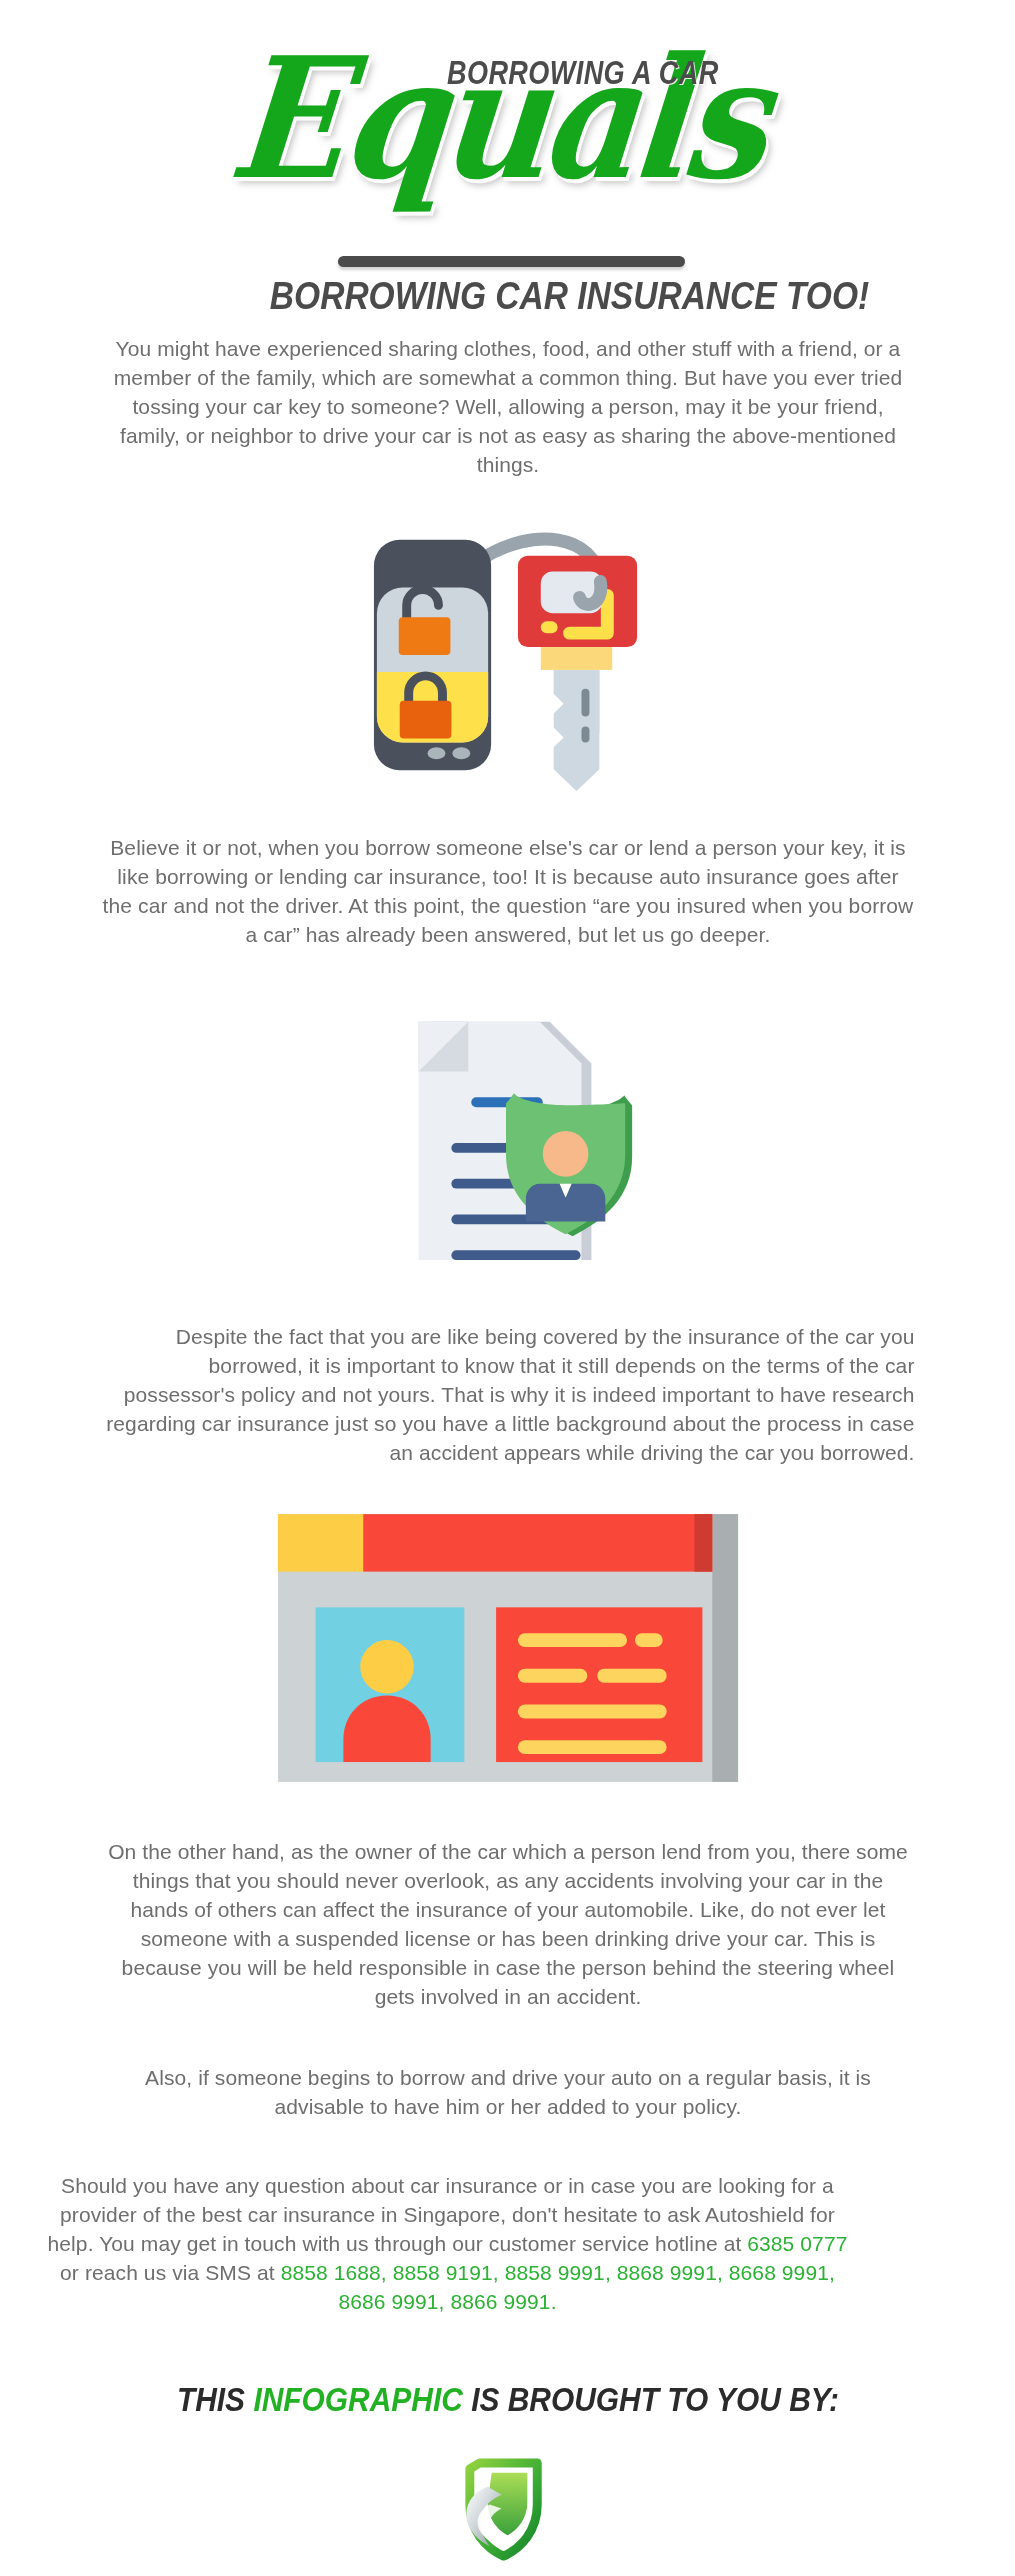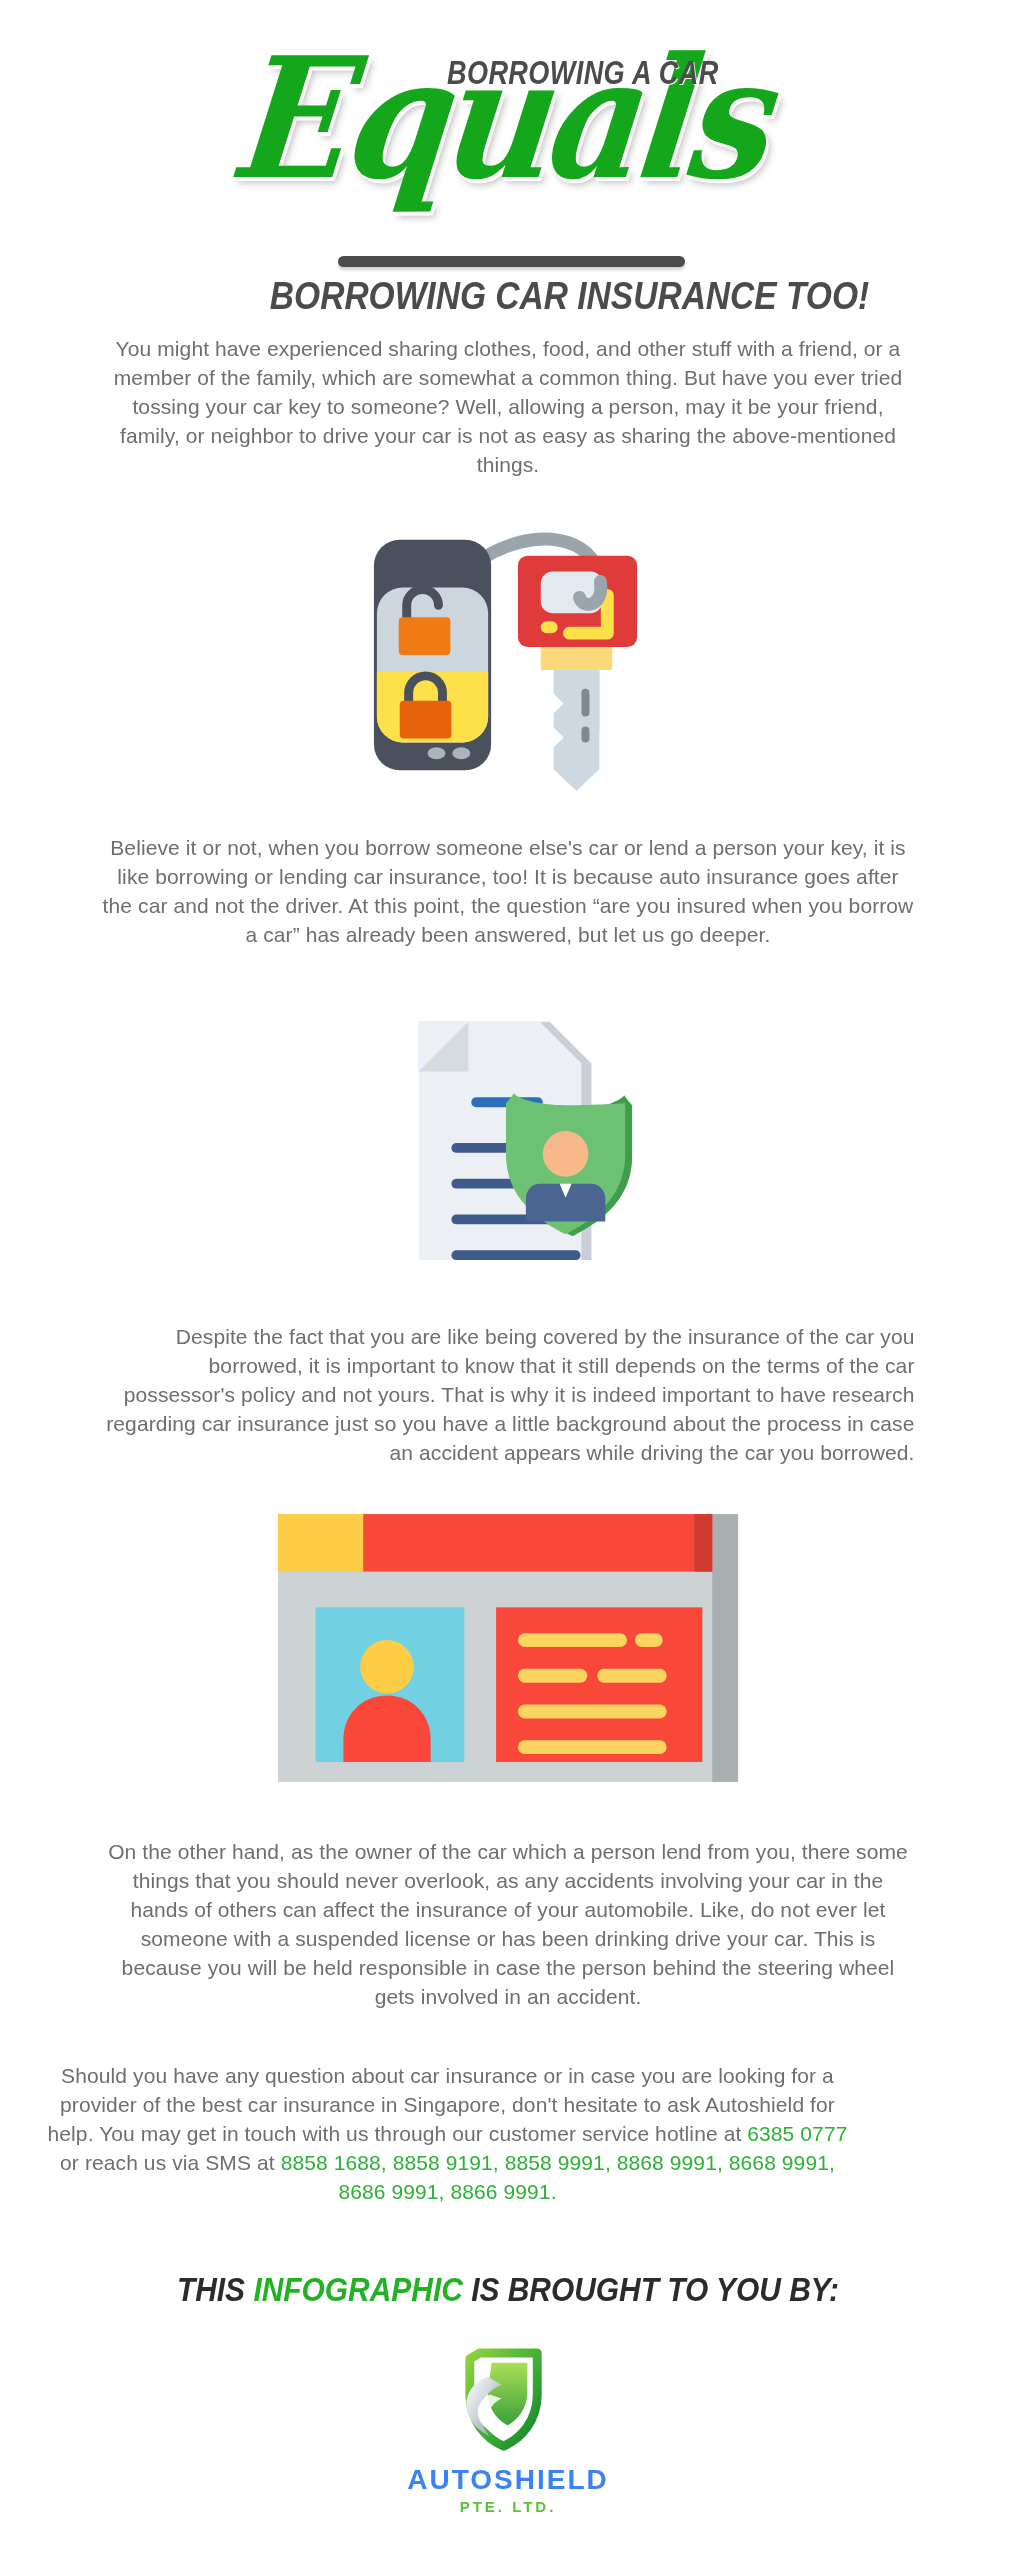--- a/index.html
+++ b/index.html
@@ -272,20 +272,21 @@
       <rect x="368" y="130" width="28" height="14" rx="7" fill="#fcd45e"></rect>
       <rect x="250" y="166" width="70" height="14" rx="7" fill="#fcd45e"></rect>
       <rect x="330" y="166" width="70" height="14" rx="7" fill="#fcd45e"></rect>
       <rect x="250" y="202" width="150" height="14" rx="7" fill="#fcd45e"></rect>
       <rect x="250" y="238" width="150" height="14" rx="7" fill="#fcd45e"></rect>
     </svg>
   </div>
 
   <p class="para p4">On the other hand, as the owner of the car which a person lend from you, there some things that you should never overlook, as any accidents involving your car in the hands of others can affect the insurance of your automobile. Like, do not ever let someone with a suspended license or has been drinking drive your car. This is because you will be held responsible in case the person behind the steering wheel gets involved in an accident.</p>
 
+  <p class="para p5">Also, if someone begins to borrow and drive your auto on a regular basis, it is advisable to have him or her added to your policy.</p>
 
   <p class="para p6"><span>Should you have any question about car insurance or in case you are looking for a provider of the best car insurance in Singapore, don't hesitate to ask Autoshield for help. You may get in touch with us through our customer service hotline at </span><span class="green">6385 0777</span><span> or reach us via SMS at </span><span class="green">8858 1688, 8858 9191, 8858 9991, 8868 9991, 8668 9991, 8686 9991, 8866 9991.</span></p>
 
   <div class="footer">
     <div class="footer-line"><span>THIS </span><span class="fg">INFOGRAPHIC</span><span> IS BROUGHT TO YOU BY:</span></div>
 
     <div class="logo-block">
       <svg width="129" height="117" viewBox="0 0 130 118" xmlns="http://www.w3.org/2000/svg">
         <defs>
           <linearGradient id="gGreen" x1="0" y1="0" x2="1" y2="1">

